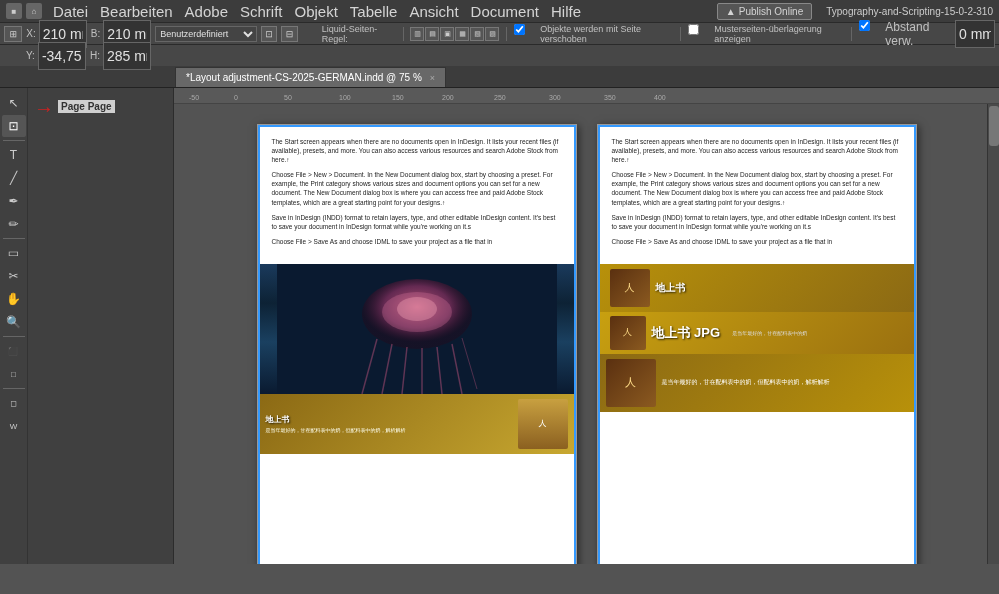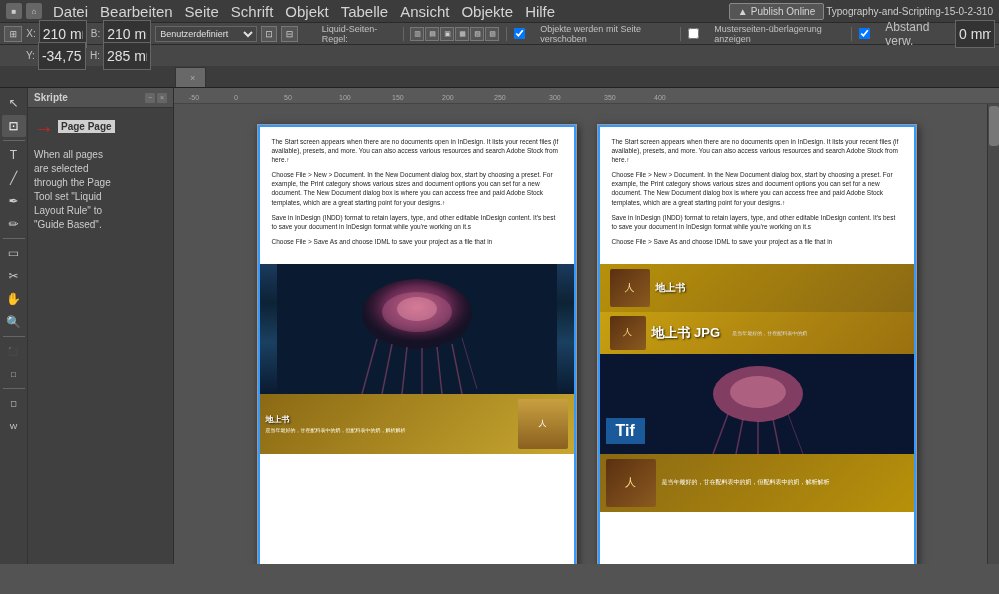--- a/index.html
+++ b/index.html
@@ -40,21 +40,21 @@
       color: #d4d4d4;
       font-size: 10px;
       padding: 2px 8px;
       border-radius: 2px;
       cursor: pointer;
       display: flex; align-items: center; gap: 3px;
     }
     .tab-label {
       color: #ccc;
       font-size: 10px;
-      margin-left: 0;
+      margin-left: 12px;
     }
 
     
     .options-bar {
       height: 22px;
       background: #474747;
       display: flex;
       align-items: center;
       padding: 0 4px;
       gap: 4px;
@@ -88,21 +88,21 @@
     .icon-btn {
       width: 18px; height: 16px;
       background: #555;
       border: 1px solid #777;
       display: flex; align-items: center; justify-content: center;
       cursor: pointer;
       color: #ccc;
       font-size: 9px;
     }
     .checkbox-group {
-      display: flex; align-items: center; gap: 15px;
+      display: flex; align-items: flex-start; gap: 15px;
     }
     .checkbox-group input { width: 11px; height: 11px; }
 
     
     .tab-bar {
       height: 22px;
       background: #3c3c3c;
       display: flex;
       align-items: flex-end;
       padding-left: 175px;
@@ -336,26 +336,26 @@
 </head>
 <body>
 
 <div class="menu-bar">
   <div class="app-icons">
     <div class="app-icon">■</div>
     <div class="app-icon">⌂</div>
   </div>
   <div class="menu-item">Datei</div>
   <div class="menu-item">Bearbeiten</div>
-  <div class="menu-item">Seite</div>
+  <div class="menu-item">Adobe</div>
   <div class="menu-item">Schrift</div>
   <div class="menu-item">Objekt</div>
   <div class="menu-item">Tabelle</div>
   <div class="menu-item">Ansicht</div>
-  <div class="menu-item">Objekte</div>
+  <div class="menu-item">Document</div>
   <div class="menu-item">Hilfe</div>
   <div class="publish-btn">
     <span>▲</span>
     <span>Publish Online</span>
   </div>
   <div class="tab-label">Typography-and-Scripting-15-0-2-310</div>
 </div>
 
 <div class="options-bar">
 
@@ -410,20 +410,21 @@
     <input class="options-input" style="width: 48px;" value="-34,75 mm">
   </div>
   <div class="options-group">
     <span class="options-label">H:</span>
     <input class="options-input" style="width: 48px; text-align: center;" value="285 mm">
   </div>
 </div>
 
 <div class="tab-bar">
   <div class="tab active">
+    <span>*Layout adjustment-CS-2025-GERMAN.indd @ 75 %</span>
     <span class="tab-close">×</span>
   </div>
 </div>
 
 <div class="main-layout" style="height: 476px;">
 
   <div class="tools-panel">
     <div class="tool-btn" title="Selection Tool">↖</div>
     <div class="tool-btn active" title="Page Tool" style="background:#555; color:#fff;">⊡</div>
     <div class="tool-separator"></div>
@@ -438,41 +439,26 @@
     <div class="tool-btn">🔍</div>
     <div class="tool-separator"></div>
     <div class="tool-btn" style="font-size:8px;">⬛</div>
     <div class="tool-btn" style="font-size:8px;">□</div>
     <div class="tool-separator"></div>
     <div class="tool-btn" style="font-size:8px;">◻</div>
     <div class="tool-btn" style="font-size:8px;">W</div>
   </div>
 
   <div class="skripte-panel">
-    <div class="skripte-header">
-      <span class="skripte-title">Skripte</span>
-      <div class="panel-controls">
-        <div class="panel-ctrl-btn">−</div>
-        <div class="panel-ctrl-btn">×</div>
-      </div>
-    </div>
 
     <div class="annotation-area">
 
       <div style="display:flex; align-items:center; gap:4px; margin-bottom:4px;">
         <span style="color:#cc2222; font-size:20px; font-weight:bold; line-height:1;">→</span>
         <span class="page-tool-label">Page Page</span>
-      </div>
-      <div class="annotation-text">
-        <span>When all pages</span><br>
-        <span>are selected</span><br>
-        <span>through the Page</span><br>
-        <span>Tool set "Liquid</span><br>
-        <span>Layout Rule" to</span><br>
-        <span>"Guide Based".</span>
       </div>
     </div>
   </div>
 
   <div class="canvas-area">
 
     <div class="ruler-top">
       <div style="display:flex; align-items:flex-end; height:100%; width:100%; padding-left:5px; position:relative;">
         <span style="position:absolute; left:15px; bottom:2px; color:#aaa; font-size:7px;">-50</span>
         <span style="position:absolute; left:60px; bottom:2px; color:#aaa; font-size:7px;">0</span>
@@ -566,35 +552,20 @@
         <div class="right-banner2" style="background: linear-gradient(135deg, #c8a010, #9a7010); height:42px; position:relative;">
           <div style="display:flex; align-items:center; gap:6px; padding:4px 8px; width:100%;">
             <div style="width:36px; height:34px; background: linear-gradient(135deg, #5a3010, #8B5a20); border-radius:2px;">
               <div style="width:100%; height:100%; display:flex; align-items:center; justify-content:center; font-size:9px; color:#ffdd88;">人</div>
             </div>
             <span style="color:#fff; font-size:13px; font-weight:bold; text-shadow:1px 1px 2px rgba(0,0,0,0.8);">地上书 JPG</span>
             <span style="color:#ddd; font-size:5px; margin-left:6px;">是当年最好的，甘在配料表中的奶</span>
           </div>
         </div>
 
-        <div style="position:relative; width:100%; height:100px; background: linear-gradient(180deg, #0d2040 0%, #1a4070 50%, #0a1530 100%);">
-          <svg width="100%" height="100" xmlns="http://www.w3.org/2000/svg">
-            <rect width="100%" height="100" fill="#0a1530"></rect>
-            <ellipse cx="160" cy="40" rx="45" ry="28" fill="rgba(180,80,120,0.7)"></ellipse>
-            <ellipse cx="160" cy="38" rx="28" ry="16" fill="rgba(220,130,160,0.5)"></ellipse>
-            <line x1="130" y1="60" x2="115" y2="100" stroke="rgba(180,80,120,0.5)" stroke-width="1.5"></line>
-            <line x1="145" y1="65" x2="138" y2="100" stroke="rgba(180,80,120,0.5)" stroke-width="1.5"></line>
-            <line x1="160" y1="67" x2="160" y2="100" stroke="rgba(180,80,120,0.5)" stroke-width="1.5"></line>
-            <line x1="175" y1="65" x2="182" y2="100" stroke="rgba(180,80,120,0.5)" stroke-width="1.5"></line>
-            <line x1="190" y1="60" x2="205" y2="100" stroke="rgba(180,80,120,0.4)" stroke-width="1"></line>
-          </svg>
-          <div style="position:absolute; bottom:10px; left:8px; background:#1a5a9a; color:white; font-size:16px; font-weight:bold; padding:4px 10px;">
-            <span>Tif</span>
-          </div>
-        </div>
 
         <div style="width:100%; height:58px; background: linear-gradient(135deg, #8B6914, #b8910a);">
           <div style="display:flex; align-items:center; gap:6px; padding:4px 8px; width:100%; height:100%;">
             <div style="width:50px; height:48px; background: linear-gradient(135deg, #5a3010, #8B5a20); border-radius:2px; flex-shrink:0;">
               <div style="width:100%; height:100%; display:flex; align-items:center; justify-content:center; font-size:11px; color:#ffdd88;">人</div>
             </div>
             <span style="color:#fff; font-size:6px;">是当年最好的，甘在配料表中的奶，但配料表中的奶，解析解析</span>
           </div>
         </div>
       </div>

